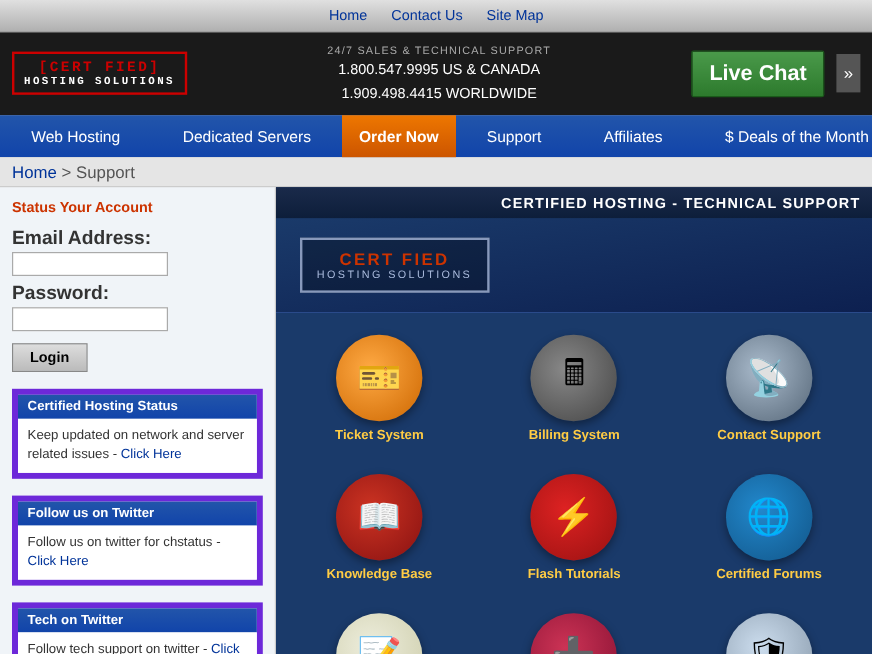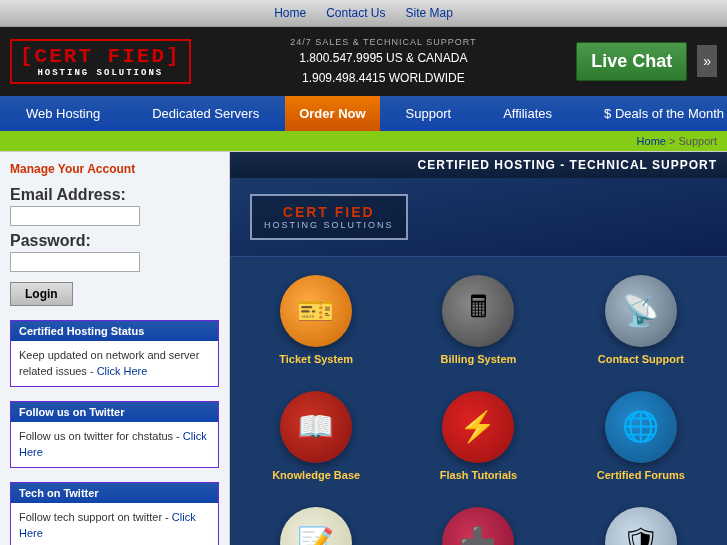--- a/index.html
+++ b/index.html
@@ -39,21 +39,21 @@
       letter-spacing: 1px;
       font-family: 'Courier New', monospace;
       min-width: 120px;
     }
     .logo-text {
       color: #fff;
       font-size: 9px;
       letter-spacing: 2px;
       text-align: center;
     }
-    .logo-inner { color: #cc0000; font-size: 21px; font-weight: bold; text-align: center; letter-spacing: 2px; }
+    .logo-inner { color: #cc0000; font-size: 12px; font-weight: bold; text-align: center; letter-spacing: 2px; }
     .header-contact {
       flex: 1;
       text-align: center;
       color: #aaa;
       font-size: 10px;
       line-height: 1.6;
     }
     .header-contact .phone { color: #fff; font-size: 12px; font-weight: normal; }
     .header-support-label { color: #aaa; font-size: 9px; text-transform: uppercase; letter-spacing: 1px; }
     .live-chat-btn {
@@ -90,26 +90,25 @@
     }
     .main-nav .order-btn {
       background: linear-gradient(to bottom, #ee7700, #cc5500);
       color: white;
       font-weight: bold;
       padding: 10px 14px;
     }
 
     
     .breadcrumb {
-      background: #84cc16;
+      background: #e5e5e5;
       padding: 4px 10px;
-      font-size: 11px;
+      font-size: 14px;
       color: #555;
       border-bottom: 1px solid #ccc;
-      text-align: right;
     }
     .breadcrumb a { color: #003399; text-decoration: none; }
 
     
     .content {
       display: flex;
       gap: 0;
     }
 
     
@@ -148,21 +147,21 @@
       border: 1px solid #888;
       padding: 4px 14px;
       margin-top: 10px;
       cursor: pointer;
       font-size: 12px;
       font-weight: bold;
     }
 
     .sidebar-section {
       margin-top: 14px;
-      border: 1px solid #6d28d9;
+      border: 5px solid #6d28d9;
     }
     .sidebar-section-header {
       background: linear-gradient(to bottom, #2255aa, #1144aa);
       color: white;
       padding: 4px 8px;
       font-size: 11px;
       font-weight: bold;
     }
     .sidebar-section-body {
       background: white;
@@ -316,21 +315,21 @@
 
 <div class="breadcrumb">
   <a href="#">Home</a>
   <span> &gt; </span>
   <span>Support</span>
 </div>
 
 <div class="content">
 
   <div class="sidebar">
-    <h3>Manage Your Account</h3>
+    <h3>Status Your Account</h3>
 
     <label>Email Address:</label>
     <input type="text" style="">
 
     <label>Password:</label>
     <input type="password" style="">
 
     <button class="login-btn">Login</button>
 
     <div class="sidebar-section">

